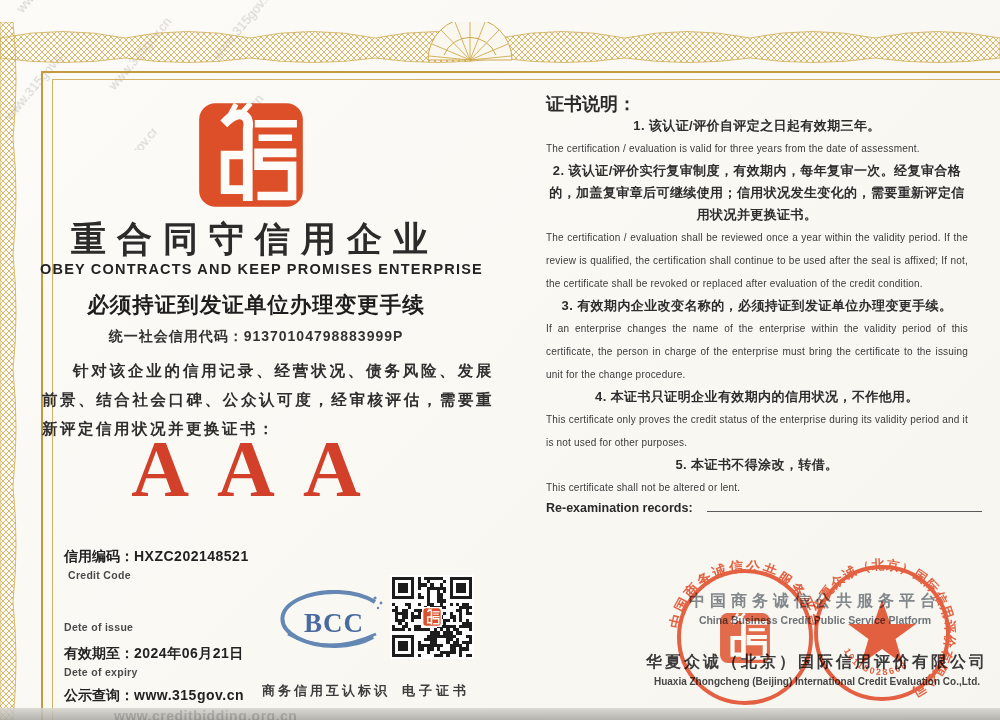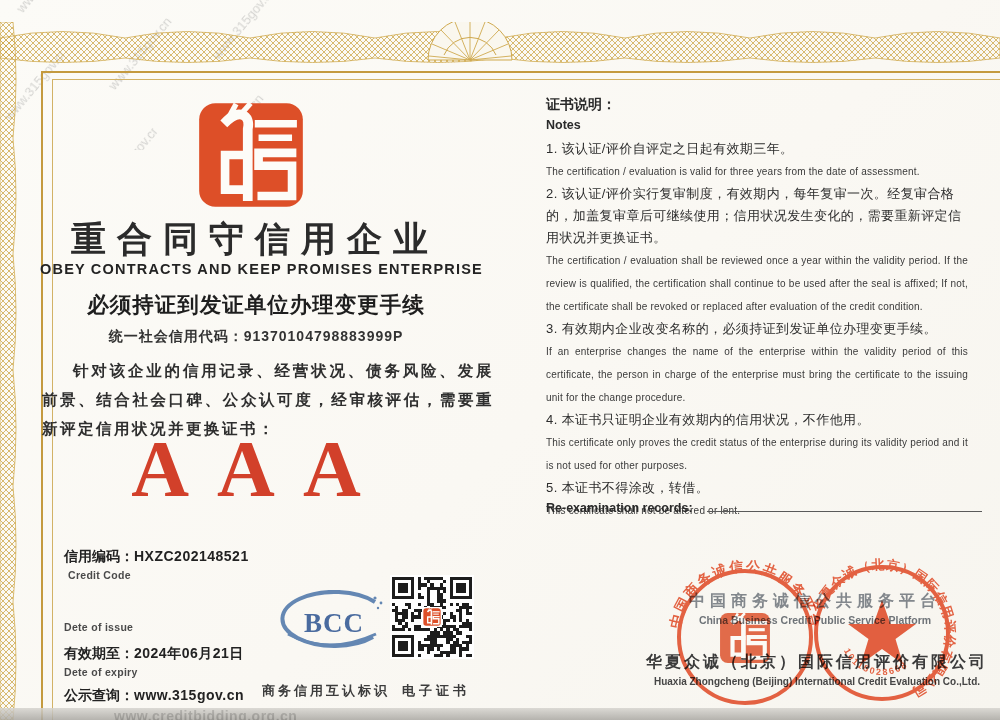--- a/index.html
+++ b/index.html
@@ -41,24 +41,24 @@
   .bcc-cap{left:262px;top:682px;width:130px;font-size:13px;font-weight:700;letter-spacing:3px;color:#3c3c3c;white-space:nowrap;}
   .qr-box{left:390px;top:575px;width:84px;height:84px;background:#fff;}
   .qr-grid{position:absolute;inset:2px;display:grid;grid-template-columns:repeat(25,1fr);grid-template-rows:repeat(25,1fr);}
   .qr-grid div{background:#1d1d1d;}
   .qrf{position:absolute;width:22px;height:22px;border:3px solid #1d1d1d;box-sizing:border-box;background:#fff;}
   .qrf::after{content:'';position:absolute;inset:3px;background:#1d1d1d;}
   .qr-logo{position:absolute;left:32px;top:32px;width:20px;height:20px;background:#fff;padding:1px;box-sizing:border-box;}
   .qr-cap{left:402px;top:682px;width:80px;font-size:13px;font-weight:700;letter-spacing:4px;color:#3c3c3c;white-space:nowrap;}
   
   .notes{left:546px;top:94px;width:422px;}
-  .notes .h-cn{font-size:14px;font-weight:700;line-height:21px;color:#2a2a2a;}
+  .notes .h-cn{font-size:18px;font-weight:700;line-height:21px;color:#2a2a2a;}
   .notes .h-en{font-size:12.5px;font-weight:700;line-height:21px;color:#2a2a2a;margin-bottom:2px;}
   .notes p{margin:0;}
-  .notes .cn{font-size:13px;line-height:22px;letter-spacing:.4px;color:#2d2d2d;font-weight:400;}
+  .notes .cn{font-size:13px;line-height:22px;letter-spacing:.4px;color:#2d2d2d;font-weight:700;text-align:center;}
   .notes .en{font-size:10px;line-height:23px;letter-spacing:.2px;color:#3a3a3a;text-align:justify;}
   .review{left:546px;top:497px;width:440px;}
   .review .cn{font-size:14px;font-weight:700;color:#2a2a2a;}
   .review .row{display:flex;align-items:flex-end;margin-top:4px;}
   .review .en{font-size:12.5px;font-weight:700;color:#2a2a2a;white-space:nowrap;}
   .review .line{flex:0 0 275px;height:1px;border-bottom:1.5px solid #5a5a5a;margin:0 0 3px 14px;}
   
   .plat-cn{left:650px;top:591px;width:330px;font-size:16px;font-weight:700;letter-spacing:5px;color:#82878c;white-space:nowrap;}
   .plat-en{left:650px;top:614px;width:330px;font-size:10.5px;font-weight:700;color:#6e7378;}
   .issuer-cn{left:641px;top:652px;width:352px;font-size:16px;font-weight:700;letter-spacing:3px;color:#3b3b3b;white-space:nowrap;}
@@ -392,21 +392,20 @@
       <div class="qr-logo">
         <svg viewBox="0 0 100 100" width="18" height="18">
             <use href="#xinlogo"></use>
           </svg>
       </div>
     </div>
     <div class="abs qr-cap">电子证书</div>
 
     <div class="abs notes">
       <div class="h-cn">证书说明：</div>
-      <div class="h-en">Notes</div>
       <p class="cn">1. 该认证/评价自评定之日起有效期三年。</p>
       <p class="en">The certification / evaluation is valid for three years from the date of assessment.</p>
       <p class="cn">2. 该认证/评价实行复审制度，有效期内，每年复审一次。经复审合格的，加盖复审章后可继续使用；信用状况发生变化的，需要重新评定信用状况并更换证书。</p>
       <p class="en">The certification / evaluation shall be reviewed once a year within the validity period. If the review is qualified, the certification shall continue to be used after the seal is affixed; If not, the certificate shall be revoked or replaced after evaluation of the credit condition.</p>
       <p class="cn">3. 有效期内企业改变名称的，必须持证到发证单位办理变更手续。</p>
       <p class="en">If an enterprise changes the name of the enterprise within the validity period of this certificate, the person in charge of the enterprise must bring the certificate to the issuing unit for the change procedure.</p>
       <p class="cn">4. 本证书只证明企业有效期内的信用状况，不作他用。</p>
       <p class="en">This certificate only proves the credit status of the enterprise during its validity period and it is not used for other purposes.</p>
       <p class="cn">5. 本证书不得涂改，转借。</p>
       <p class="en">This certificate shall not be altered or lent.</p>

